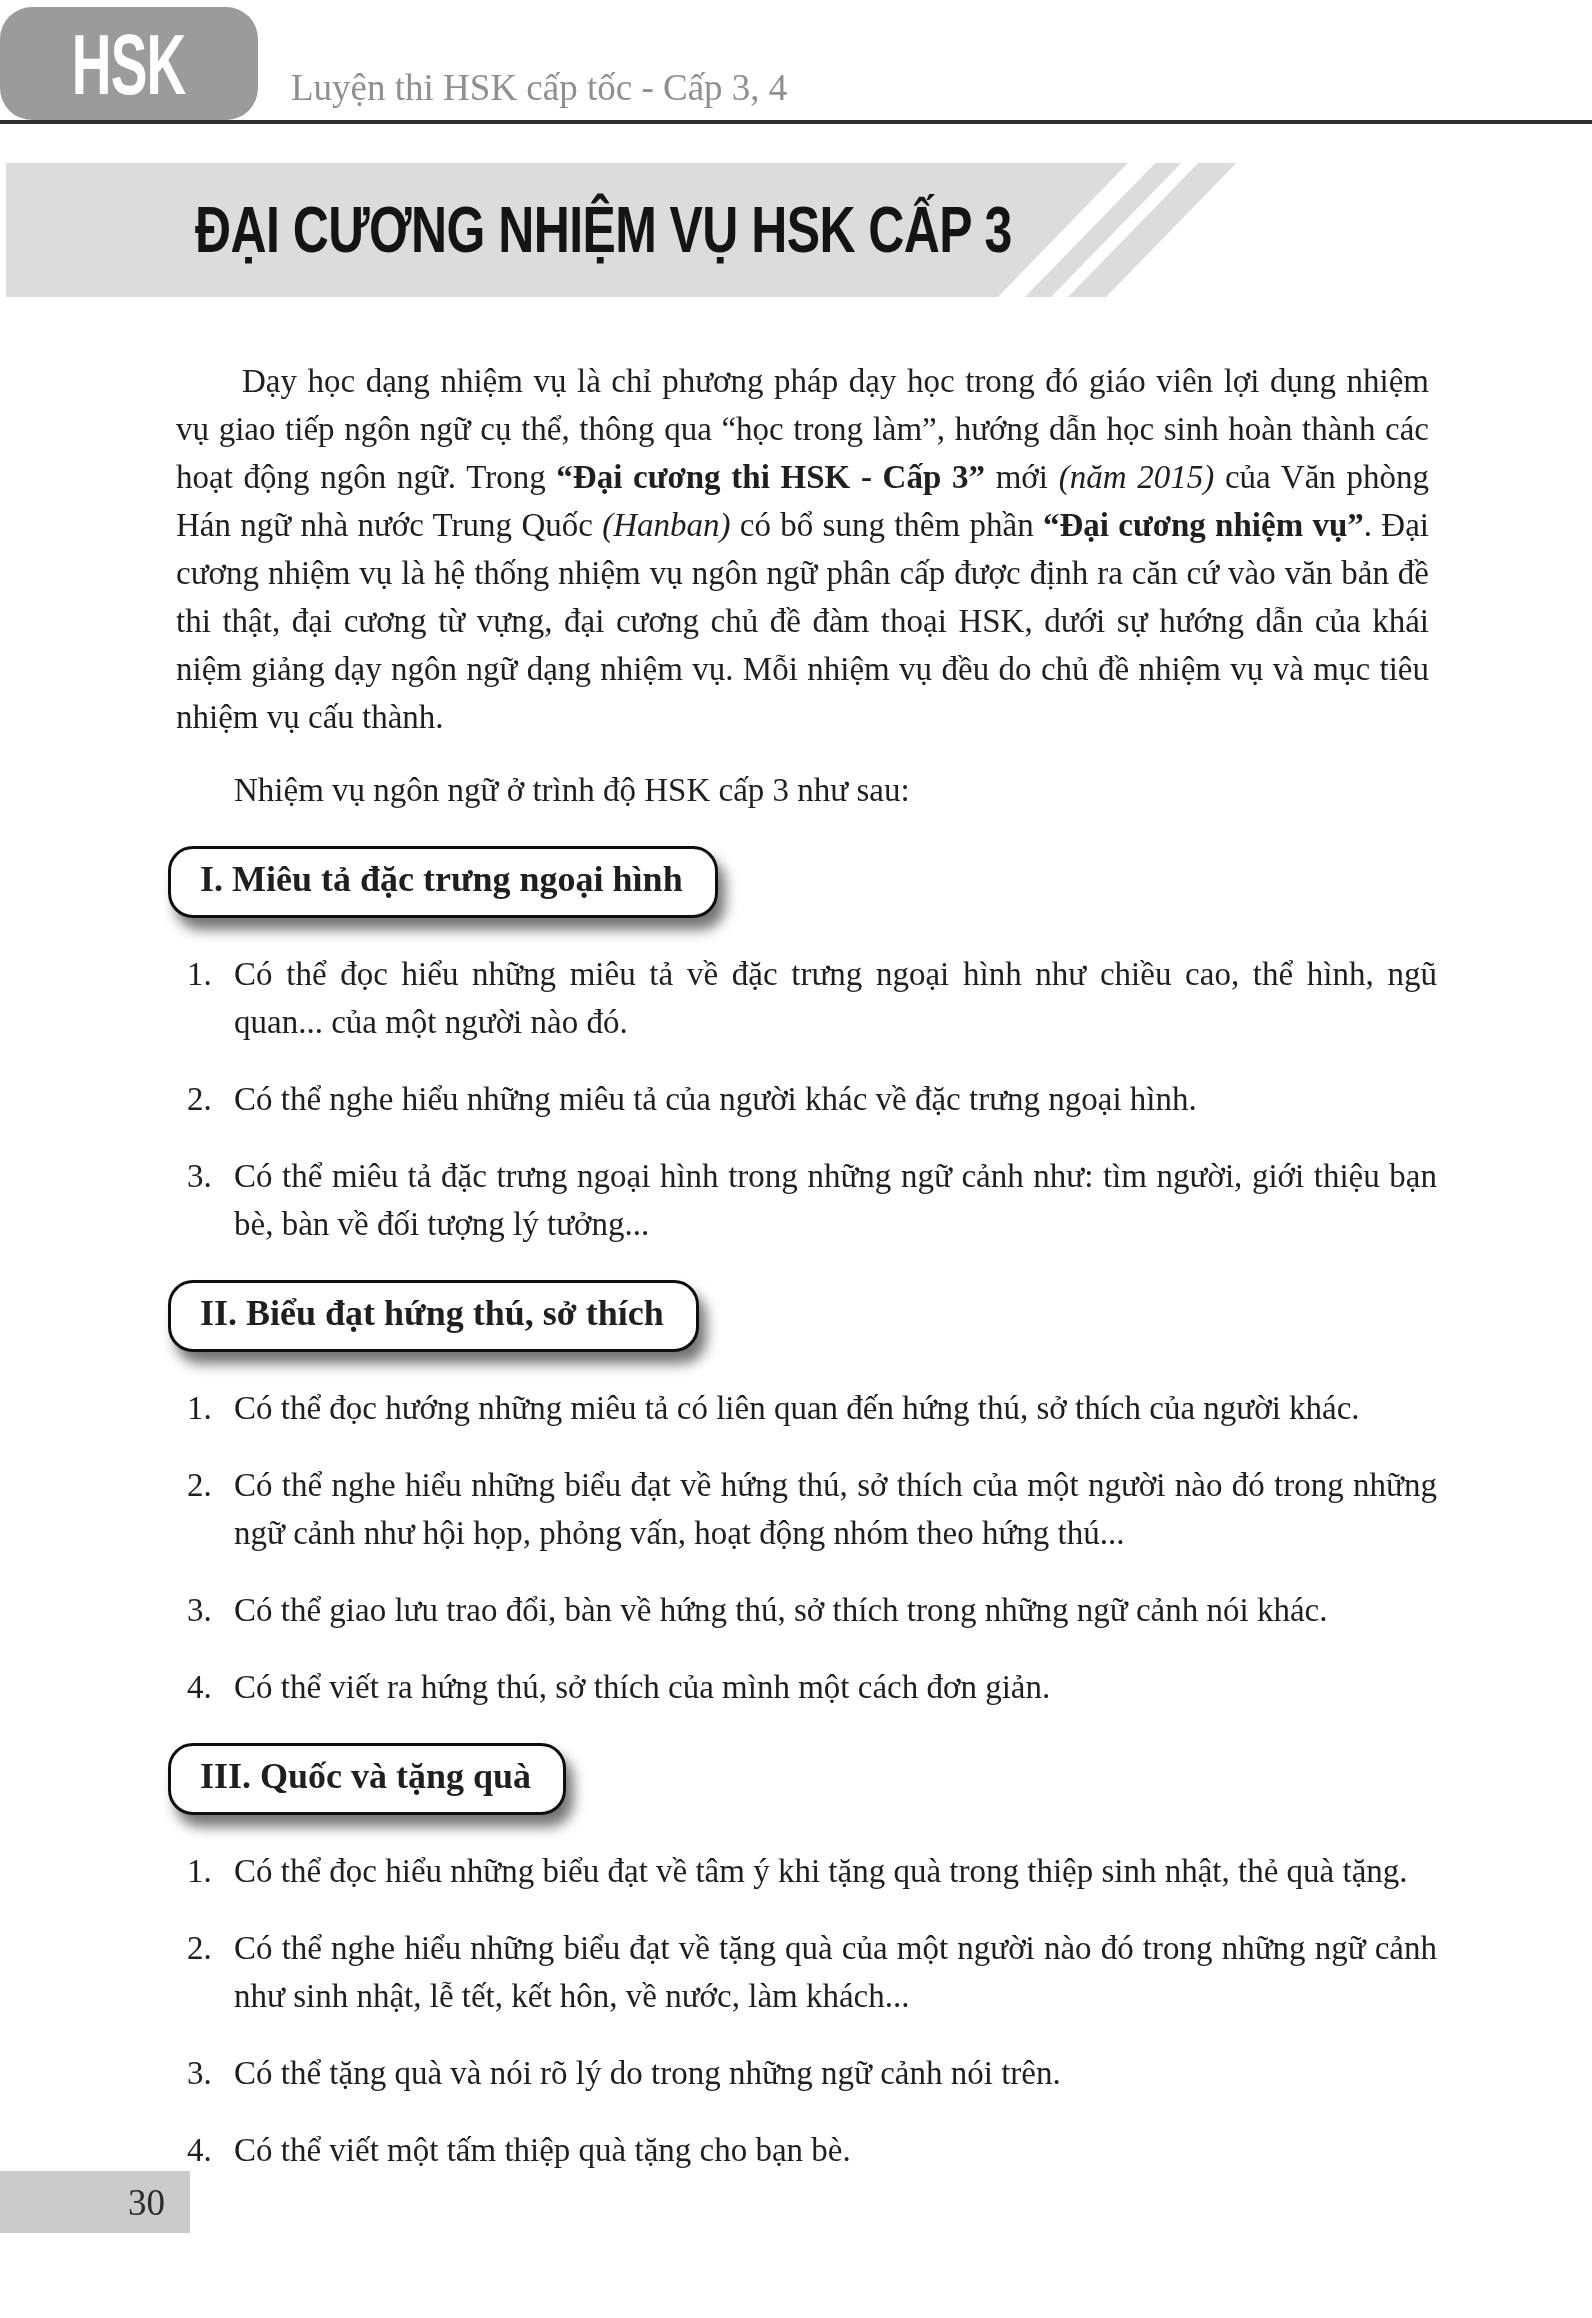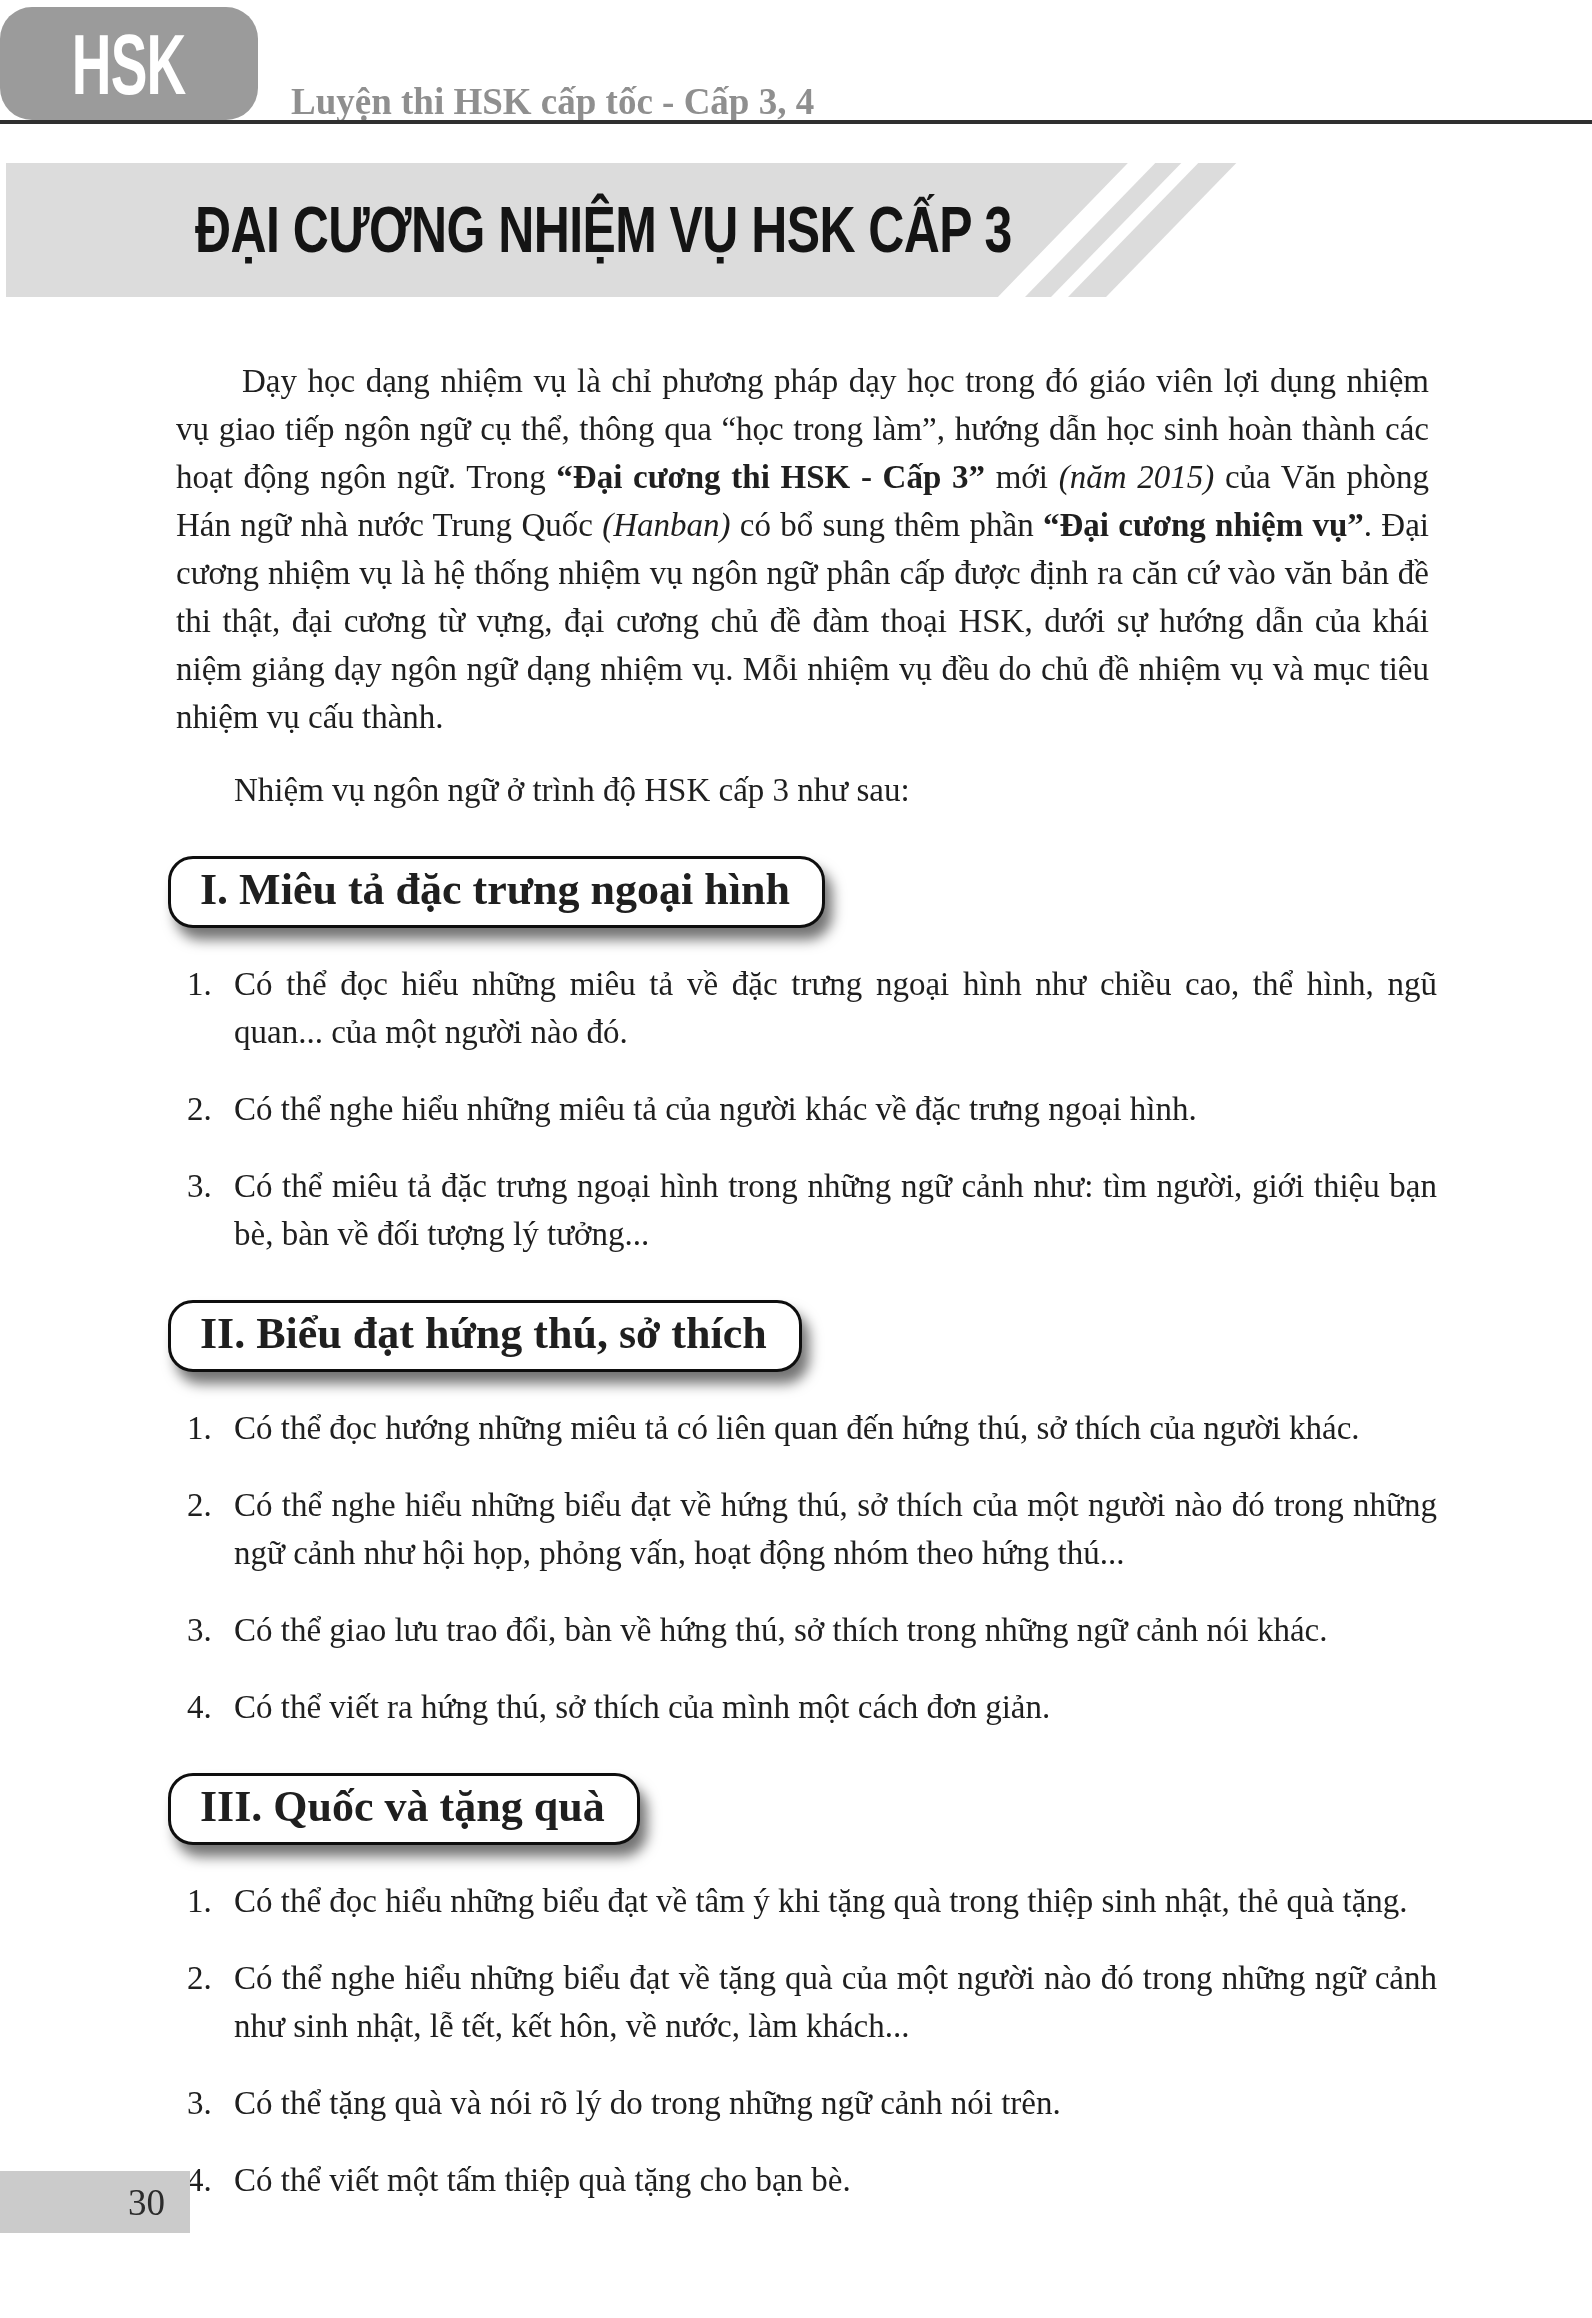--- a/index.html
+++ b/index.html
@@ -19,24 +19,23 @@
     background:var(--logo_bg, #9b9b9b);
     display:flex; align-items:center; justify-content:center;border-radius:32px;
   }
   .logo-text {
     font-family:"Liberation Sans", sans-serif;
     font-weight:bold; font-size:86px; color:#ffffff;
     display:inline-block; transform:scaleX(.64); transform-origin:center;
     letter-spacing:-1.5px; line-height:1;
   }
   .header-title {
-    position:absolute; left:291px; top:80px;
+    position:absolute; left:291px; top:66px;
     font-size:37px; color:var(--header_text, #8f8f8f);
     white-space:nowrap;
-    font-weight:bold;
   }
   .header-rule {
     position:absolute; left:0; top:120px;
     width:1592px; height:4.4px; background:#2f2f2f;
   }
 
   
   .banner { position:absolute; left:5.9px; top:163px; width:1260px; height:134px;padding-left:48px; }
   .banner-main {
     position:absolute; left:0; top:0; width:1122px; height:134px;
@@ -64,25 +63,25 @@
     position:absolute; left:168px; top:349px; width:1269px;
     font-size:33px; line-height:48px;
   }
   .intro { margin:8px; text-align:justify; text-indent:66px; }
   .intro .b { font-weight:bold; }
   .intro .i { font-style:italic; }
   .lead { margin:25px 0 0 0; text-indent:66px; }
 
   .section-box {
     display:inline-block;
-    margin-top:42px; margin-left:0;
+    margin-top:32px; margin-left:0;
     border:3.7px solid #0e0e0e; border-radius:25px;
     background:#ffffff;
     padding:7.3px 32px 11.7px 29px;
-    font-weight:bold; font-size:44px; line-height:47px;
+    font-weight:bold; font-size:36px; line-height:47px;
     box-shadow:7.3px 11.7px 13px rgba(0,0,0,.55);
     white-space:nowrap;
   }
 
   ol.tasks {
     list-style:none; margin:32px 0 0 0; padding:0;
     counter-reset:task;
   }
   ol.tasks li {
     position:relative; padding-left:66px;

